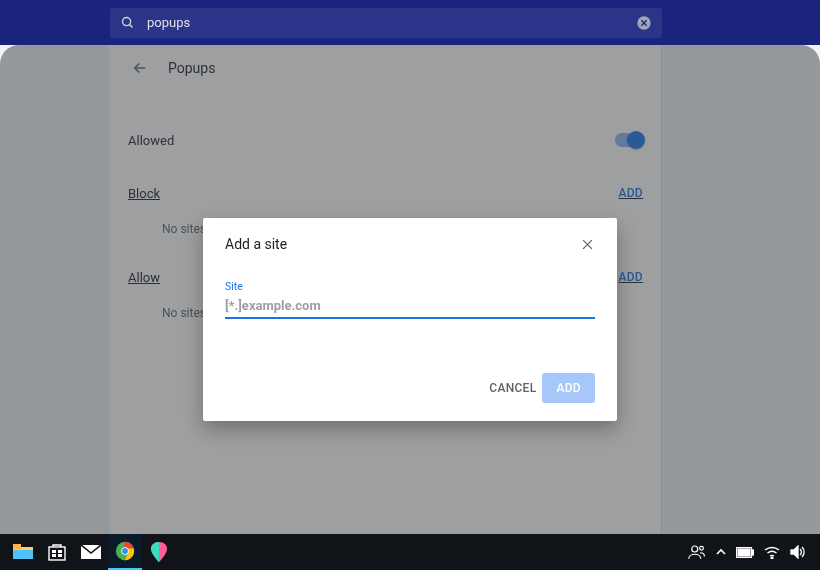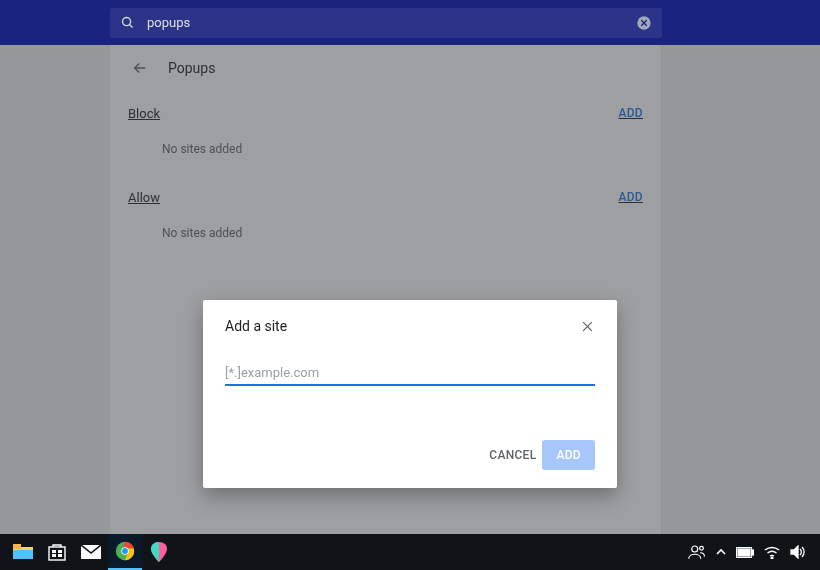--- a/index.html
+++ b/index.html
@@ -72,37 +72,37 @@
     width: 28px; height: 14px; background:#8ab4f8; border-radius: 10px; position:relative; cursor:pointer;
   }
   .toggle .knob {
     position:absolute; right:-2px; top:-2px; width:18px; height:18px; background:#1a73e8; border-radius:50%;
     box-shadow:0 1px 2px rgba(0,0,0,0.3);
   }
 
   
   .scrim {
     position:absolute; inset:0; background:rgba(60,64,67,0.5);
-    display:flex; align-items:center; justify-content:center;
+    display:flex; align-items:flex-start; justify-content:center;border-radius:19px;
   }
   .dialog {
     margin-top: 173px;
     width: 414px;
     background:#fff;
     border-radius:2px;
     box-shadow:0 8px 20px rgba(0,0,0,0.3);
     padding: 18px 22px;
   }
   .dlg-head { display:flex; align-items:center; margin-bottom: 28px; }
   .dlg-title { font-size: 14px; color:#202124; flex:1; }
   .dlg-close { cursor:pointer; color:#5f6368; display:flex; }
   .field-label { font-size: 10.5px; color:#1a73e8; margin-bottom:2px; }
   .field-input {
     width:100%; border:none; border-bottom:2px solid #1a73e8; font-size:13px; padding: 2px 0 4px 0;
-    outline:none; color:#404040;
+    outline:none; color:#404040;font-weight:bold;
   }
   .field-input::placeholder { color:#9aa0a6; }
   .dlg-actions { display:flex; justify-content:flex-end; gap:0; margin-top: 54px; }
   .btn-text { font-size:12px; font-weight:500; color:#5f6368; letter-spacing:0.3px; cursor:pointer; padding:8px 6px; }
   .btn-primary {
     font-size:12px; font-weight:500; letter-spacing:0.3px;
     background:#8ab4f8; color:#fff; padding:8px 14px; border-radius:3px;
     opacity:0.75; cursor:default;
   }
 
@@ -145,20 +145,27 @@
     <div class="card-header">
       <span class="back">
         <svg width="18" height="18" viewBox="0 0 24 24" fill="none" stroke="#5f6368" stroke-width="2">
             <path d="M19 12H5"></path>
             <path d="M11 18l-6-6 6-6"></path>
           </svg>
       </span>
       <span class="card-title">Popups</span>
     </div>
 
+    <div class="row allowed">
+      <span>Allowed</span>
+      <span class="spacer"></span>
+      <span class="toggle">
+          <span class="knob"></span>
+        </span>
+    </div>
 
     <div class="row section">
       <span>Block</span>
       <span class="spacer"></span>
       <span class="add-link">ADD</span>
     </div>
     <div class="empty">No sites added</div>
 
     <div class="row section">
       <span>Allow</span>
@@ -171,20 +178,21 @@
   <div class="scrim">
     <div class="dialog">
       <div class="dlg-head">
         <span class="dlg-title">Add a site</span>
         <span class="dlg-close">
           <svg width="15" height="15" viewBox="0 0 24 24" stroke="#5f6368" stroke-width="2">
               <path d="M5 5 L19 19 M19 5 L5 19"></path>
             </svg>
         </span>
       </div>
+      <div class="field-label">Site</div>
       <input class="field-input" placeholder="[*.]example.com" style="">
       <div class="dlg-actions">
         <span class="btn-text">CANCEL</span>
         <span class="btn-primary">ADD</span>
       </div>
     </div>
   </div>
 </div>
 
 <div class="taskbar">

